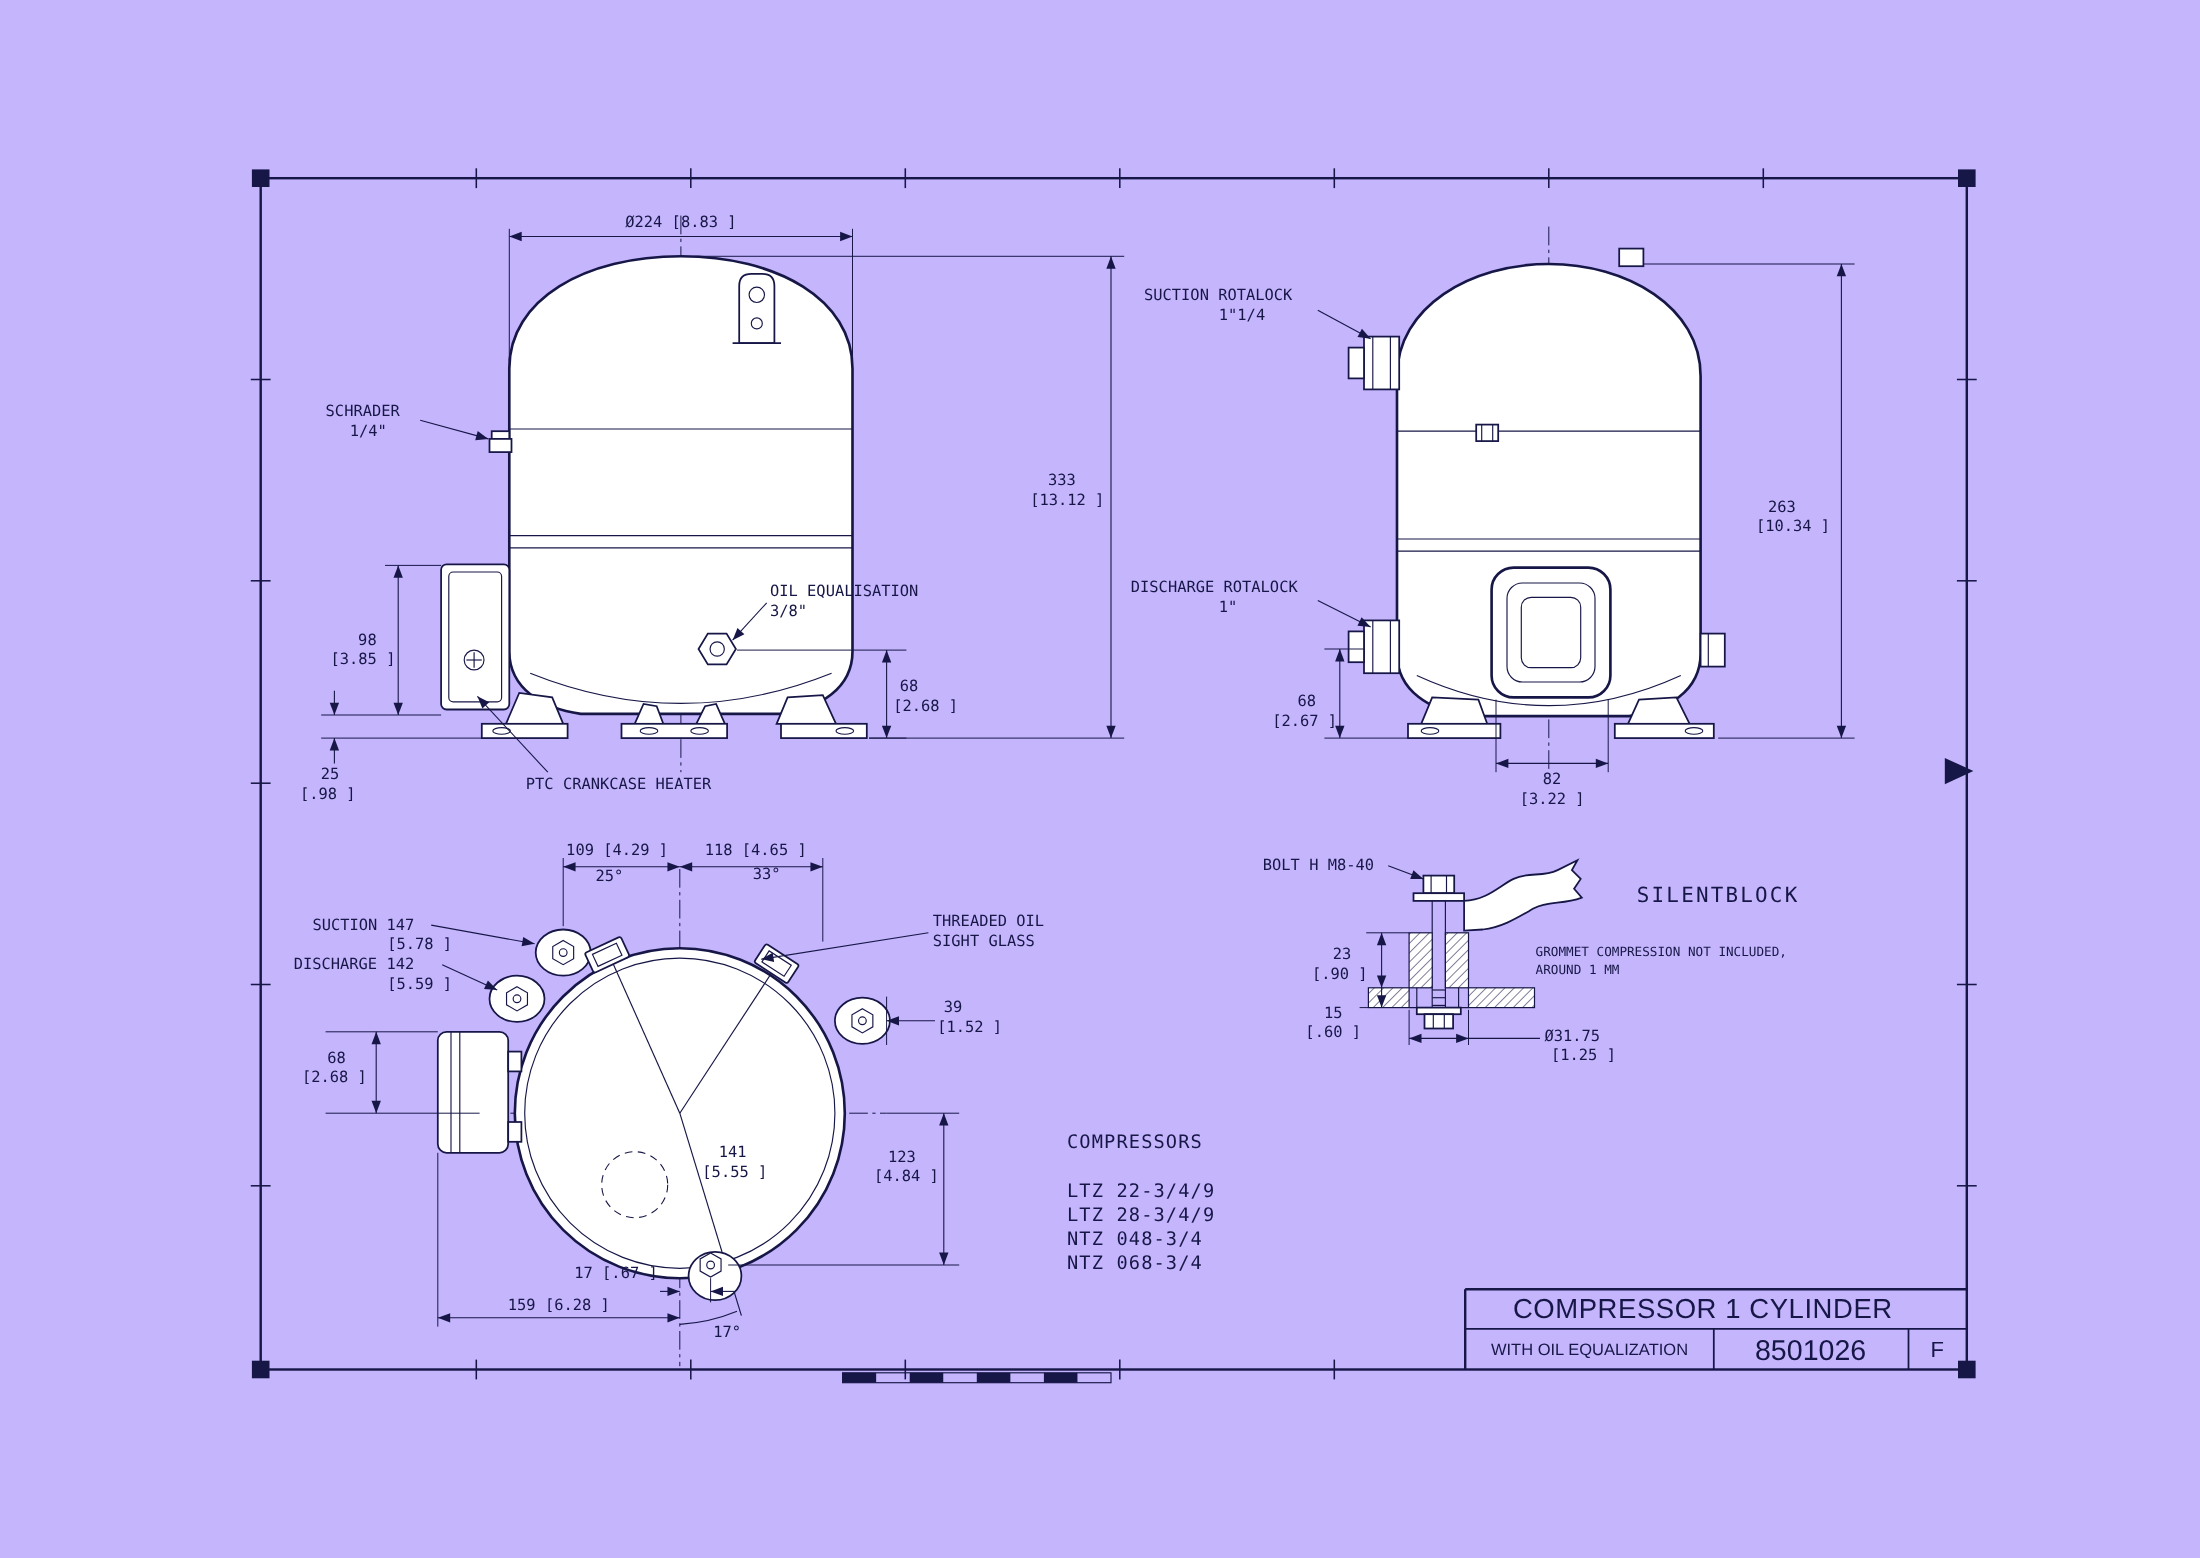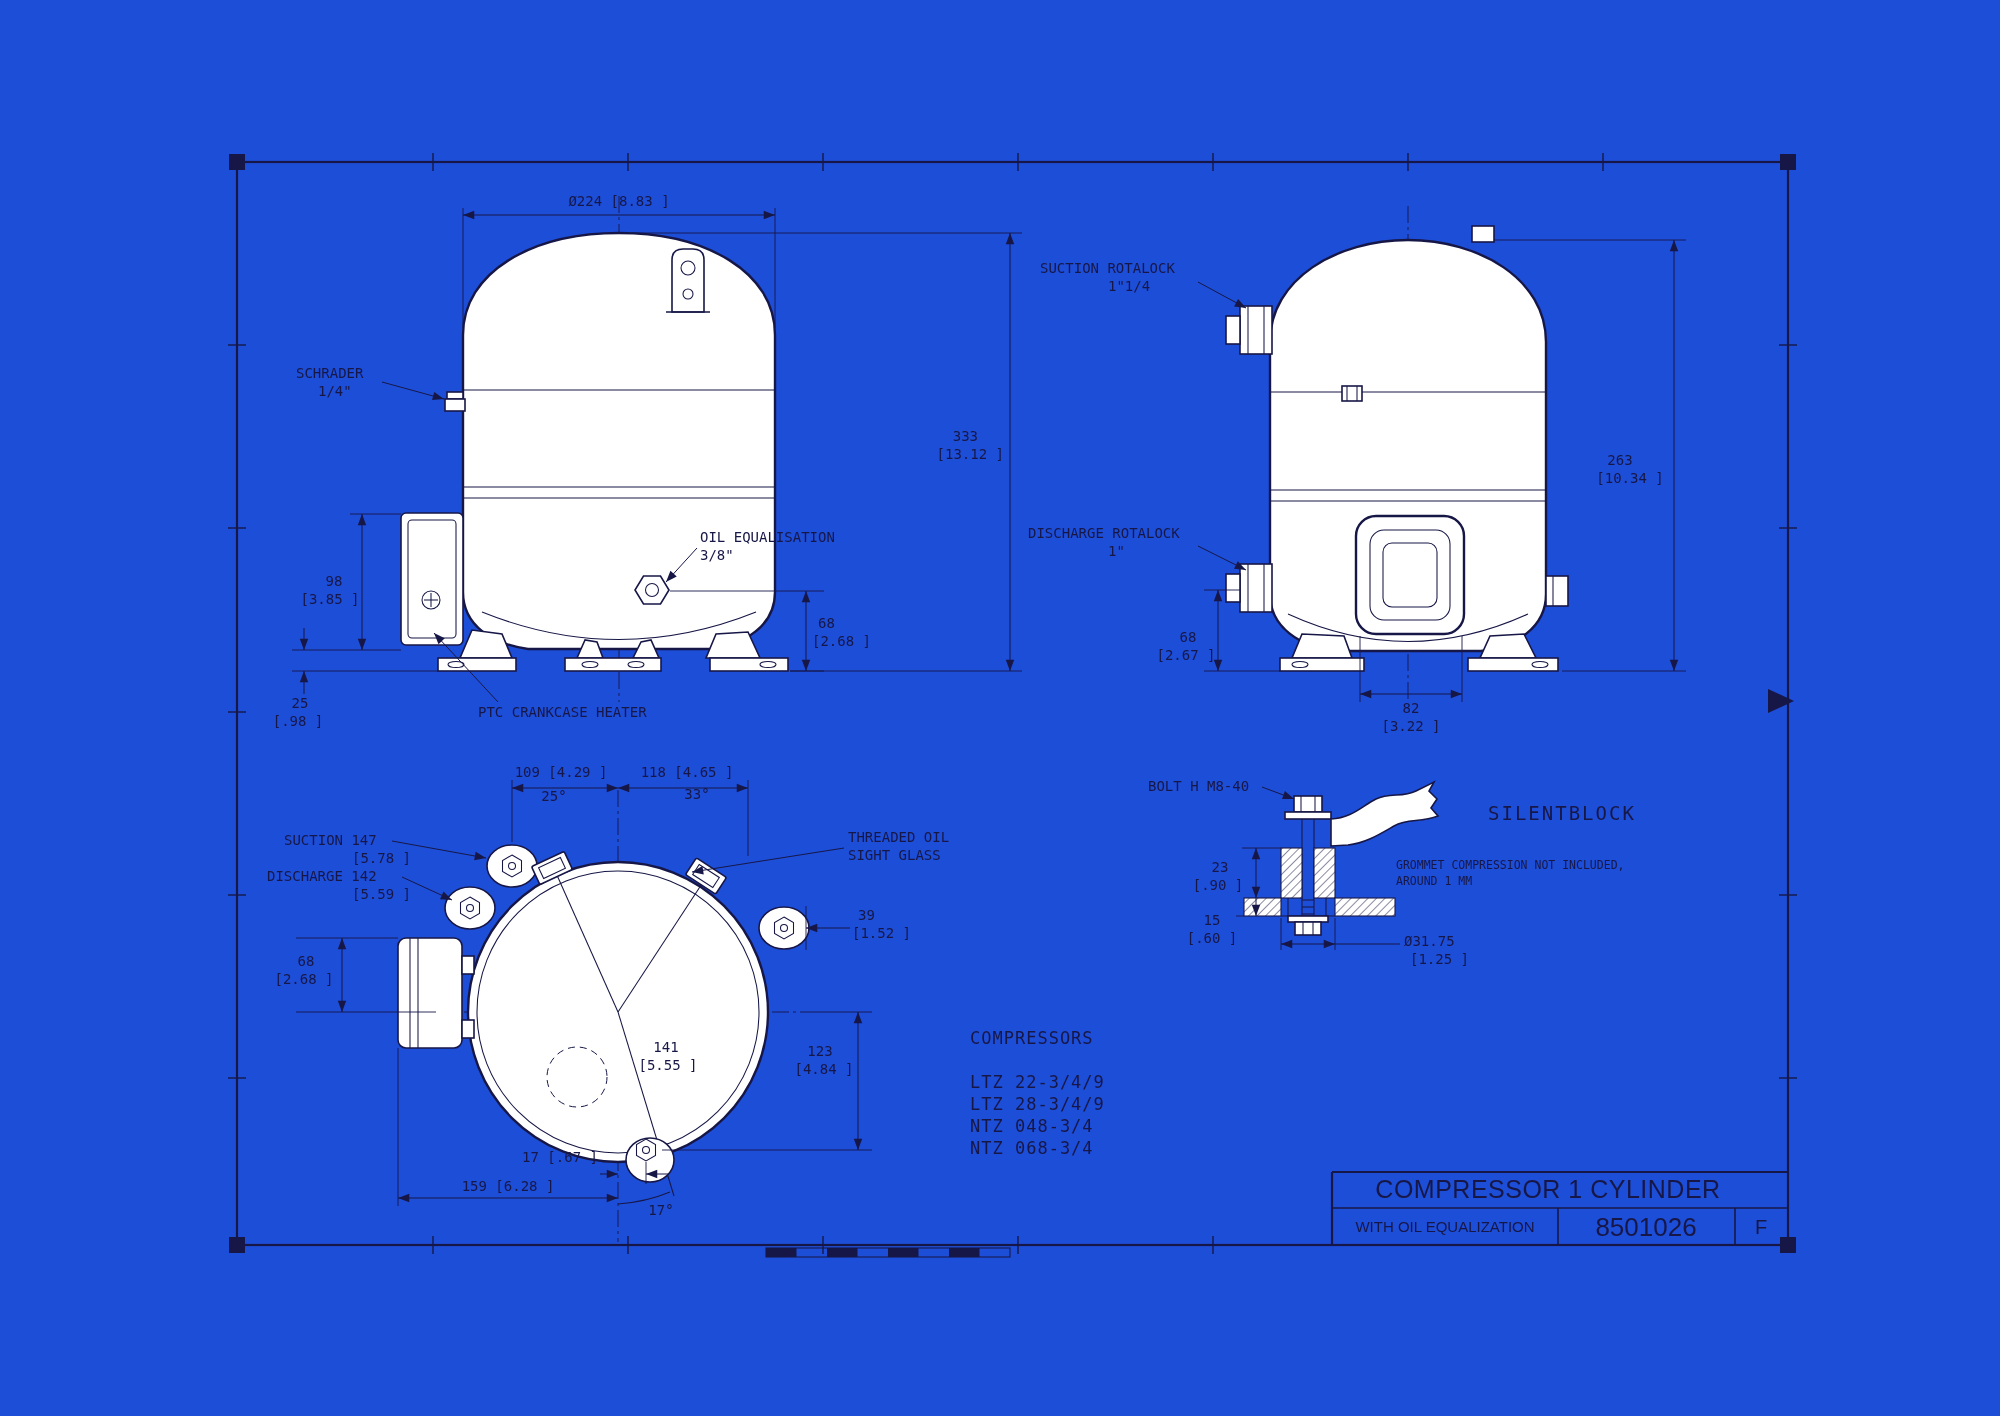--- a/index.html
+++ b/index.html
@@ -1,16 +1,16 @@
 <!DOCTYPE html>
 <html><head>
 <meta charset="utf-8">
 <style>
   html,body{margin:0;padding:0;background:#ffffff;}
-  .sheet{position:relative;width:2000px;height:1416px;background:#1d4ed8;overflow:hidden;
+  .sheet{position:relative;width:2000px;height:1416px;background:#c4b5fd;overflow:hidden;
          font-family:"DejaVu Sans Mono",monospace;}
   svg{display:block}
   svg text{fill:#171747;font-family:"DejaVu Sans Mono",monospace;font-size:14px;}
   .t11{font-size:11.5px;}
   .t17{font-size:17px;letter-spacing:1px;}
   .t19{font-size:19px;letter-spacing:2px;}
   .tt{font-family:"Liberation Sans",sans-serif;font-size:25px;letter-spacing:.5px;}
   .ts{font-family:"Liberation Sans",sans-serif;font-size:15px;}
   .tn{font-family:"Liberation Sans",sans-serif;font-size:26px;}
   .tr{font-family:"Liberation Sans",sans-serif;font-size:20px;}

